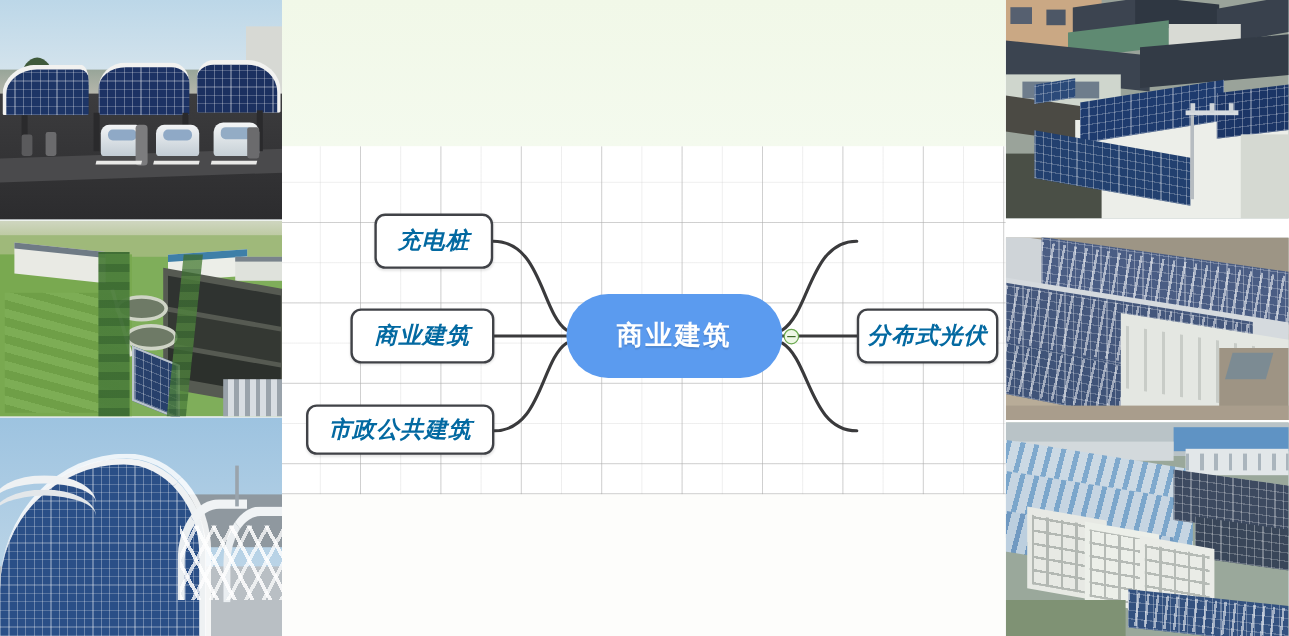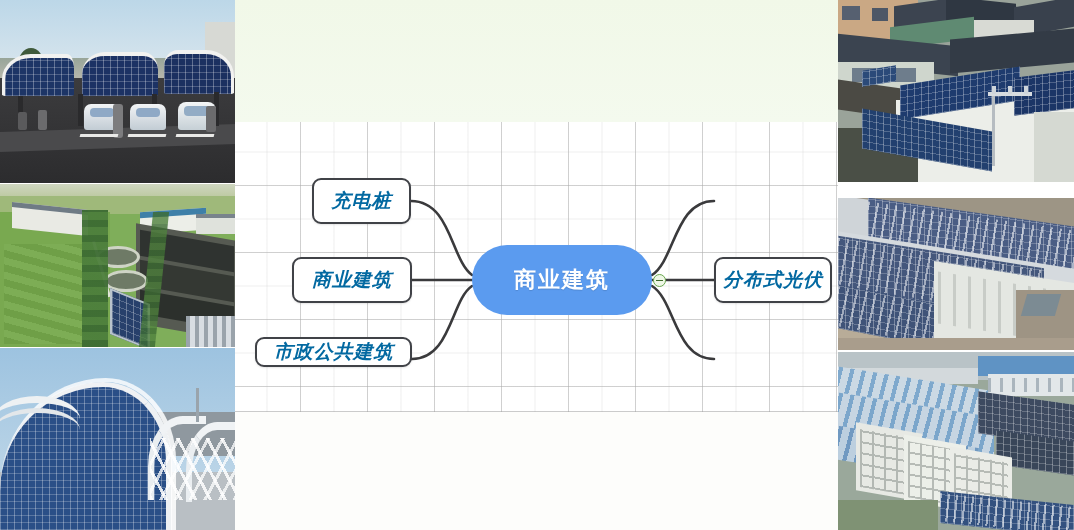--- a/index.html
+++ b/index.html
@@ -300,21 +300,21 @@
     <div class="collapse-dot" style="left:418px; top:274px;">
       <i></i>
     </div>
 
     <div class="node" style="left:77px;  top:178px; width:99px;  height:46px;">
       <span>充电桩</span>
     </div>
     <div class="node" style="left:57px;  top:257px; width:120px; height:46px;">
       <span>商业建筑</span>
     </div>
-    <div class="node" style="left:20px;  top:337px; width:157px; height:30px;">
+    <div class="node" style="left:20px;  top:337px; width:157px; height:42px;">
       <span>市政公共建筑</span>
     </div>
 
     <div class="node" style="left:479px; top:257px; width:118px; height:46px;">
       <span>分布式光伏</span>
     </div>
   </div>
 
 </div>
 

